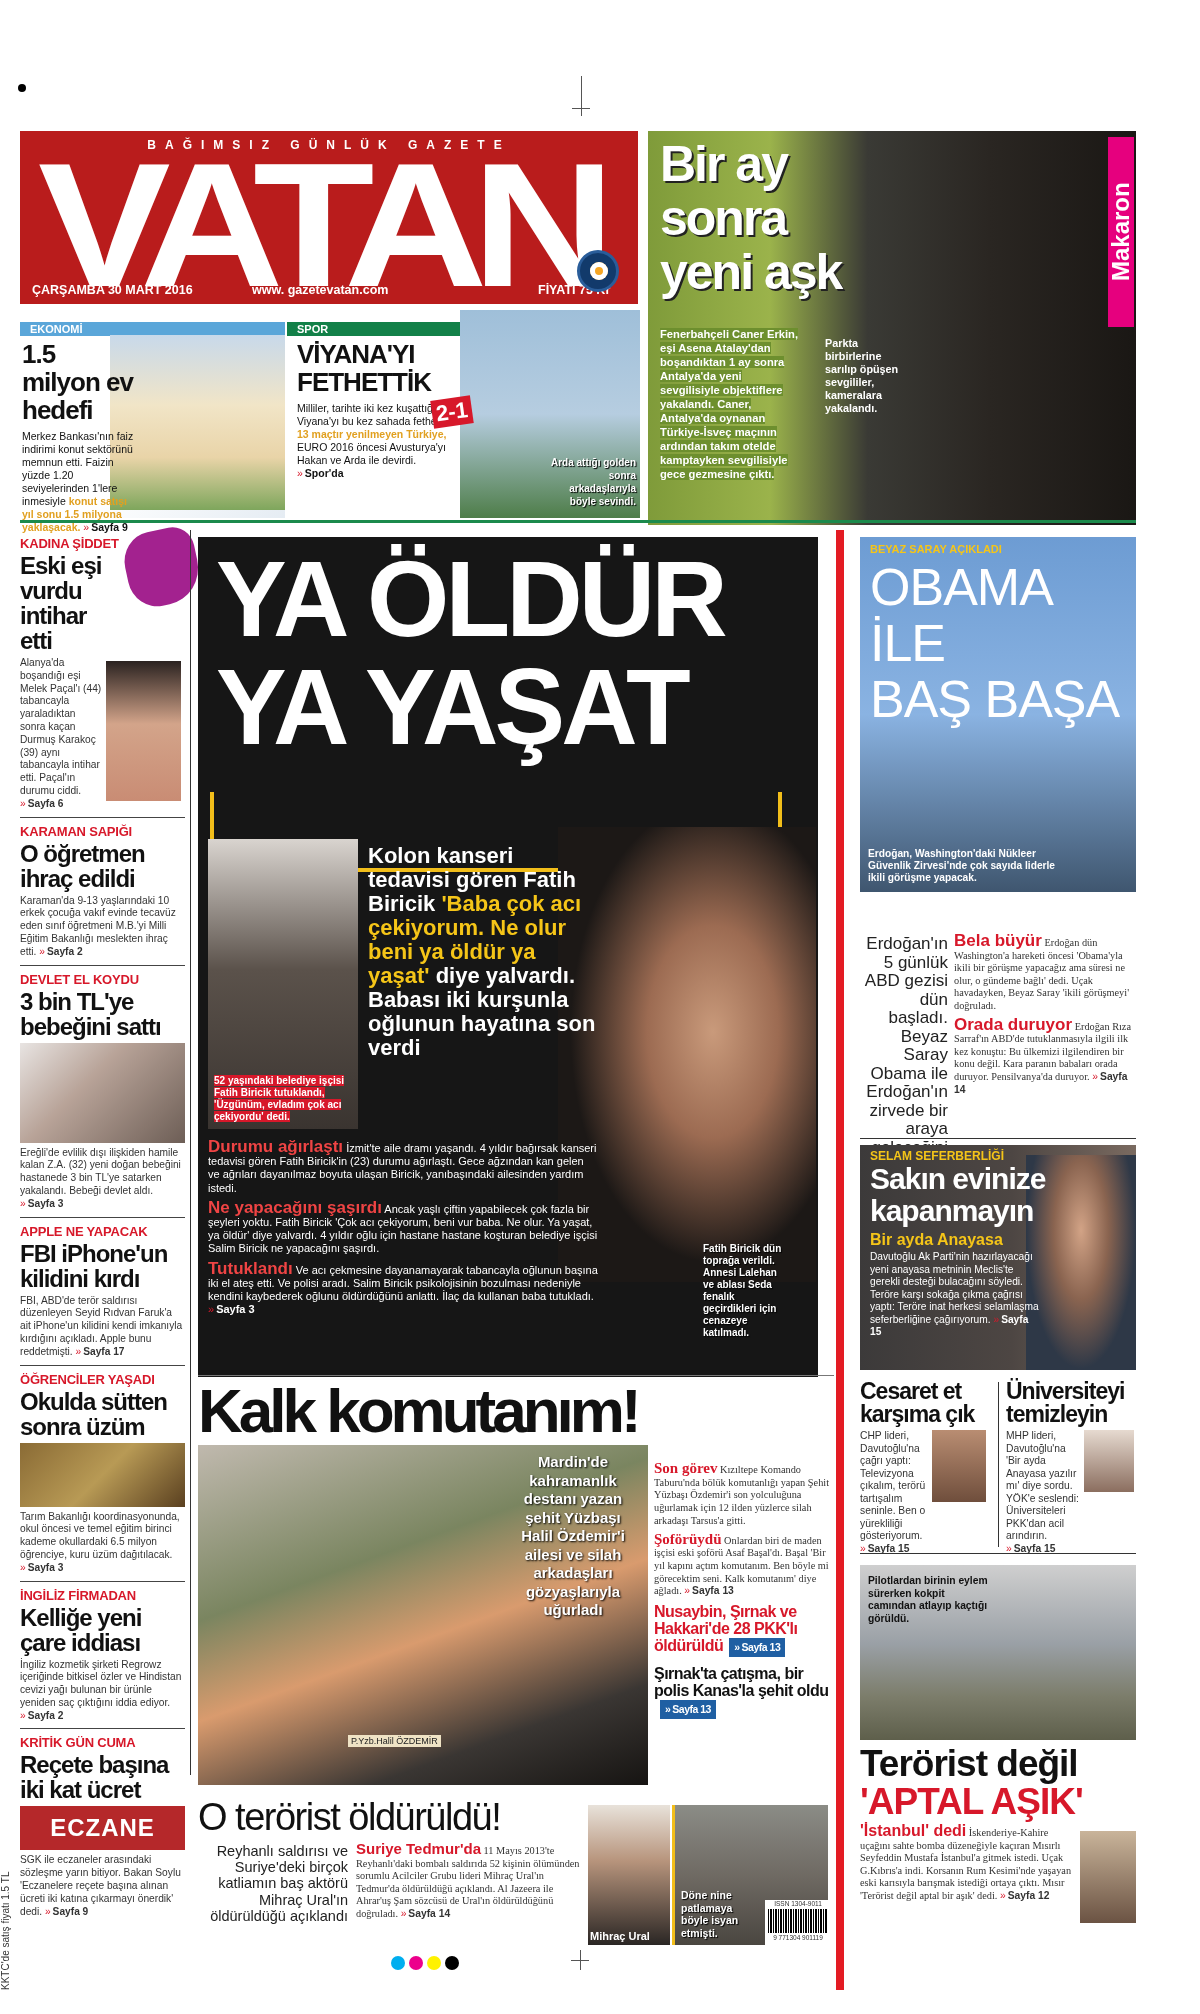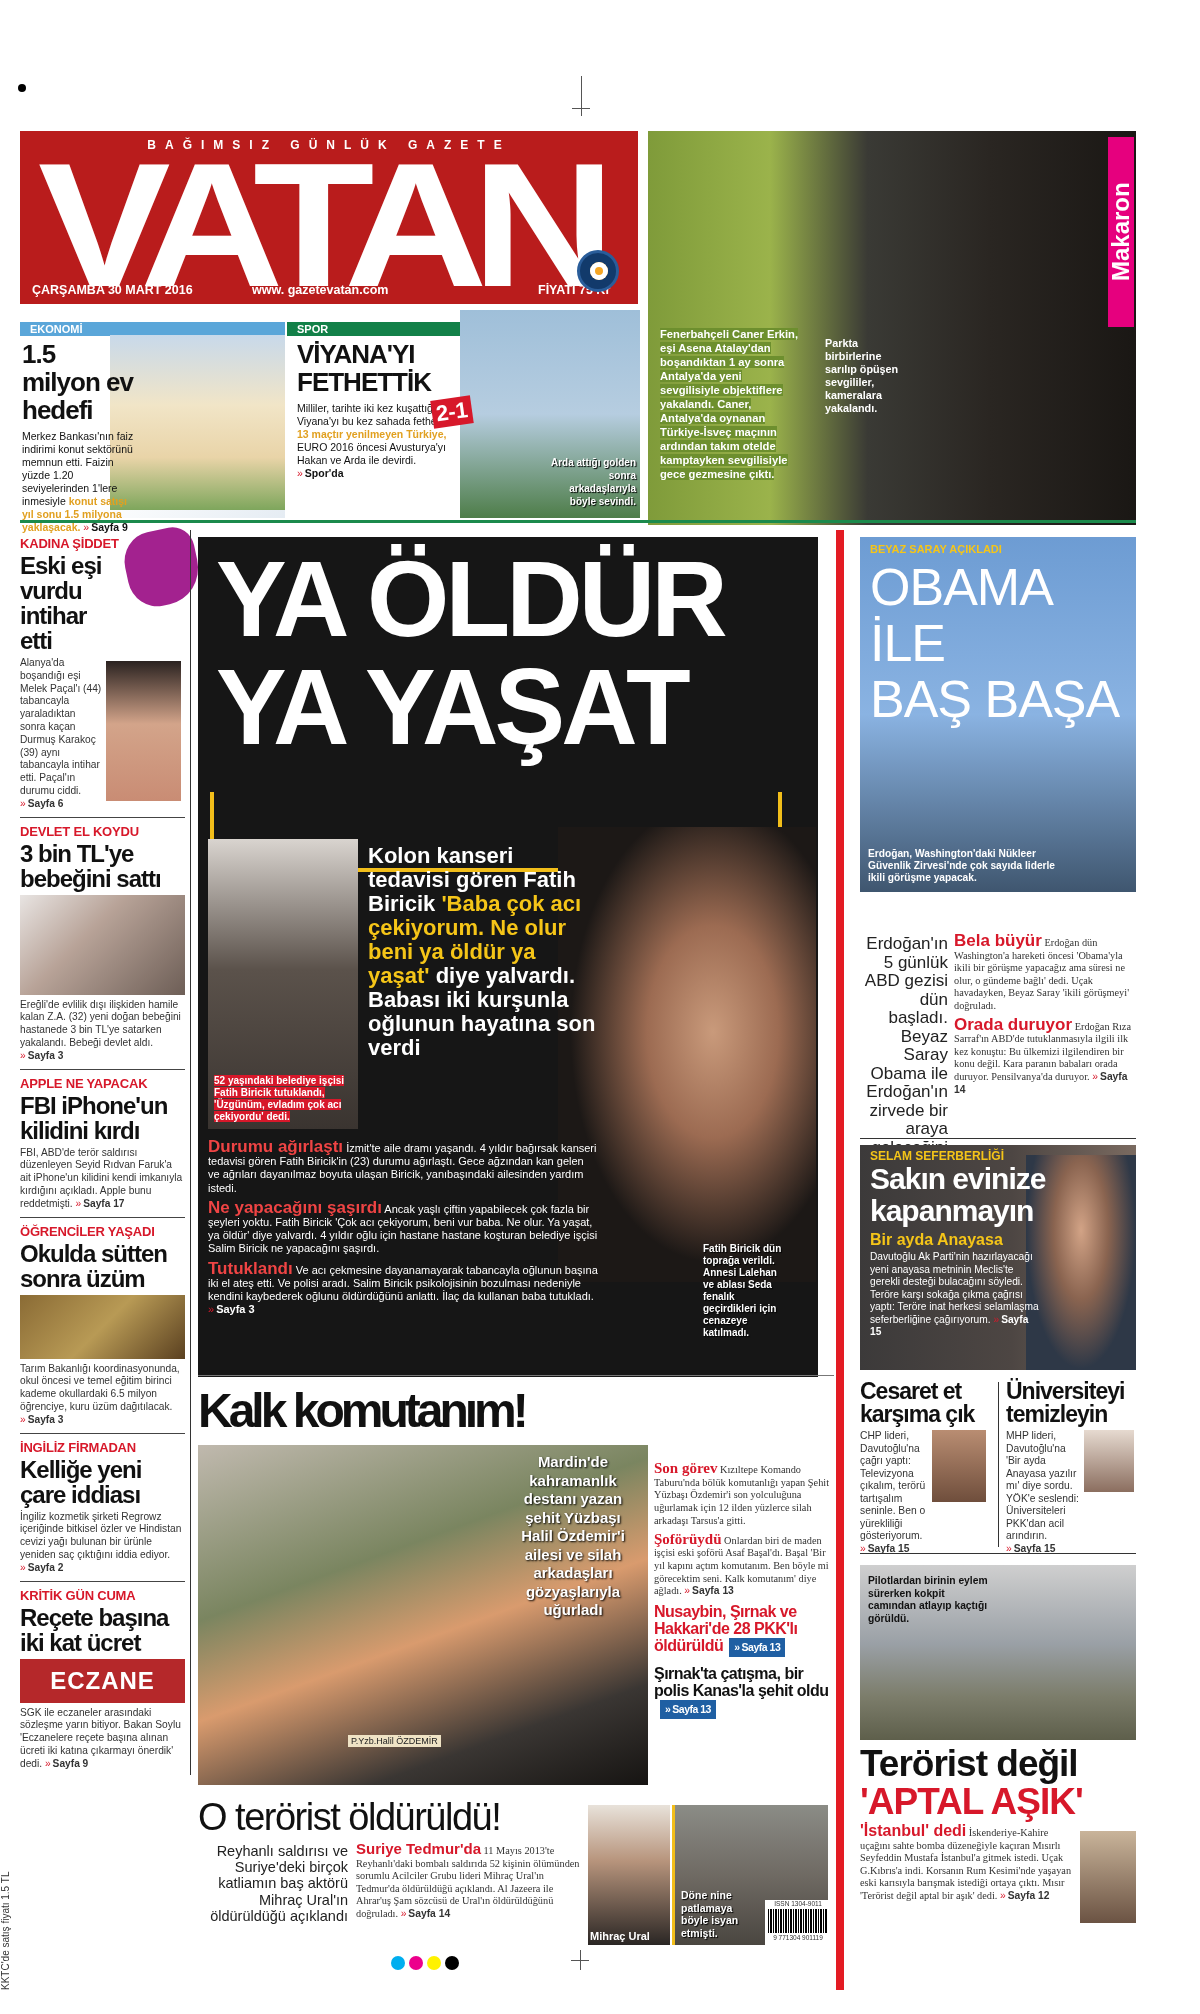--- a/index.html
+++ b/index.html
@@ -81,21 +81,21 @@
 .face-sm{background:linear-gradient(180deg,#b98d72,#6f4e3c)}
 #plane{left:860px;top:1565px;width:276px;height:175px;background:linear-gradient(180deg,#cfcfcf 0%,#9aa0a6 45%,#7c7d6b 75%,#5e5f4b 100%)}
 #plane .cap{left:8px;top:10px;width:120px;font-weight:bold;font-size:10.3px;line-height:12.5px;color:#111}
 #terorist{left:860px;top:1745px;width:276px}
 #terorist .h1{font-weight:bold;font-size:37px;line-height:38px;letter-spacing:-1px}
 #terorist .h2{font-weight:bold;font-size:37px;line-height:38px;color:#d7182a;letter-spacing:-1px}
 #terorist p{font-family:"Liberation Serif",serif;font-size:10.3px;line-height:12.6px;color:#333;width:215px;margin-top:4px}
 #terorist p b{font-family:"Liberation Sans",sans-serif;color:#d7182a;font-size:16px}
 
 #kalk{left:198px;top:1378px;width:640px}
-#kalk .h{font-weight:bold;font-size:48px;line-height:66px;letter-spacing:-4px}
+#kalk .h{font-weight:bold;font-size:62px;line-height:66px;letter-spacing:-4px}
 #kalkphoto{left:198px;top:1445px;width:450px;height:340px;background:linear-gradient(160deg,#c0b9ae 0%,#7a8560 35%,#d99b6e 55%,#3a3633 80%,#161412 100%)}
 #kalkphoto .cap{right:10px;top:8px;width:130px;text-align:center;color:#fff;font-weight:bold;font-size:15px;line-height:18.5px;text-shadow:1px 1px 2px #000}
 #songorev{left:654px;top:1462px;width:180px}
 #songorev p{font-family:"Liberation Serif",serif;font-size:10.3px;line-height:12.7px;color:#333;margin-bottom:5px}
 #songorev p b{font-family:Liberation Serif, serif;color:#d7182a;font-size:15px}
 .pill{display:inline-block;background:#1f5fa3;color:#fff;font-weight:bold;font-size:10.5px;padding:1px 5px;margin-left:6px}
 .pill::before{content:"\00BB";margin-right:2px}
 #nusay{font-weight:bold;font-size:16px;line-height:17px;color:#d7182a;letter-spacing:-0.5px}
 #sirnak{font-weight:bold;font-size:16px;line-height:17px;color:#111;letter-spacing:-0.5px;margin-top:8px}
 
@@ -126,20 +126,25 @@
 <div id="masthead" class="abs">
   <div class="abs tag">BAĞIMSIZ GÜNLÜK GAZETE</div>
   <div class="abs logo">VATAN</div>
   <div class="abs date">ÇARŞAMBA 30 MART 2016</div>
   <div class="abs url">www. gazetevatan.com</div>
   <div class="abs price">FİYATI 75 Kr</div>
 </div>
 <div id="eye" class="abs"></div>
 
 <div id="promo" class="abs">
+  <div class="abs head">
+    <div>Bir ay</div>
+    <div>sonra</div>
+    <div>yeni aşk</div>
+  </div>
   <div class="abs body"><span>Fenerbahçeli Caner Erkin, eşi Asena Atalay'dan boşandıktan 1 ay sonra Antalya'da yeni sevgilisiyle objektiflere yakalandı. Caner, Antalya'da oynanan Türkiye-İsveç maçının ardından takım otelde kamptayken sevgilisiyle gece gezmesine çıktı.</span></div>
   <div class="abs cap">Parkta birbirlerine sarılıp öpüşen sevgililer, kameralara yakalandı.</div>
   <div class="abs brand">Makaron</div>
 </div>
 
 <div id="eko" class="abs">
   <div class="secbar">EKONOMİ</div>
   <div style="padding:4px 2px 0 2px;width:120px;position:relative;z-index:2">
     <div class="teaser-h">1.5 milyon ev hedefi</div>
     <div class="teaser-b" style="margin-top:6px">
@@ -173,20 +178,25 @@
   <div class="lstory" style="position:relative">
     <div class="kicker">KADINA ŞİDDET</div>
     <h2 style="width:100px">Eski eşi vurdu intihar etti</h2>
     <div class="abs" style="left:106px;top:0;width:72px;height:75px;background:#a3228f;border-radius:40% 30% 50% 40%;transform:rotate(-12deg)"></div>
     <div style="display:flex;gap:4px">
       <p style="width:82px"><span>Alanya'da boşandığı eşi Melek Paçal'ı (44) tabancayla yaraladıktan sonra kaçan Durmuş Karakoç (39) aynı tabancayla intihar etti. Paçal'ın durumu ciddi.</span> <span class="sayfa">Sayfa 6</span></p>
       <div class="lphoto" style="width:75px;height:140px;background:linear-gradient(180deg,#2a2220 0%,#d3a48a 45%,#c98c74 100%)"></div>
     </div>
   </div>
   <div class="lstory">
+    <div class="kicker">KARAMAN SAPIĞI</div>
+    <h2>O öğretmen ihraç edildi</h2>
+    <p><span>Karaman'da 9-13 yaşlarındaki 10 erkek çocuğa vakıf evinde tecavüz eden sınıf öğretmeni M.B.'yi Milli Eğitim Bakanlığı meslekten ihraç etti.</span> <span class="sayfa">Sayfa 2</span></p>
+  </div>
+  <div class="lstory">
     <div class="kicker">DEVLET EL KOYDU</div>
     <h2>3 bin TL'ye bebeğini sattı</h2>
     <div class="lphoto" style="height:100px;background:linear-gradient(135deg,#e8e4e2 0%,#b8a398 40%,#6d5e56 100%)"></div>
     <p><span>Ereğli'de evlilik dışı ilişkiden hamile kalan Z.A. (32) yeni doğan bebeğini hastanede 3 bin TL'ye satarken yakalandı. Bebeği devlet aldı.</span> <span class="sayfa">Sayfa 3</span></p>
   </div>
   <div class="lstory">
     <div class="kicker">APPLE NE YAPACAK</div>
     <h2>FBI iPhone'un kilidini kırdı</h2>
     <p><span>FBI, ABD'de terör saldırısı düzenleyen Seyid Rıdvan Faruk'a ait iPhone'un kilidini kendi imkanıyla kırdığını açıkladı. Apple bunu reddetmişti.</span> <span class="sayfa">Sayfa 17</span></p>
   </div>

